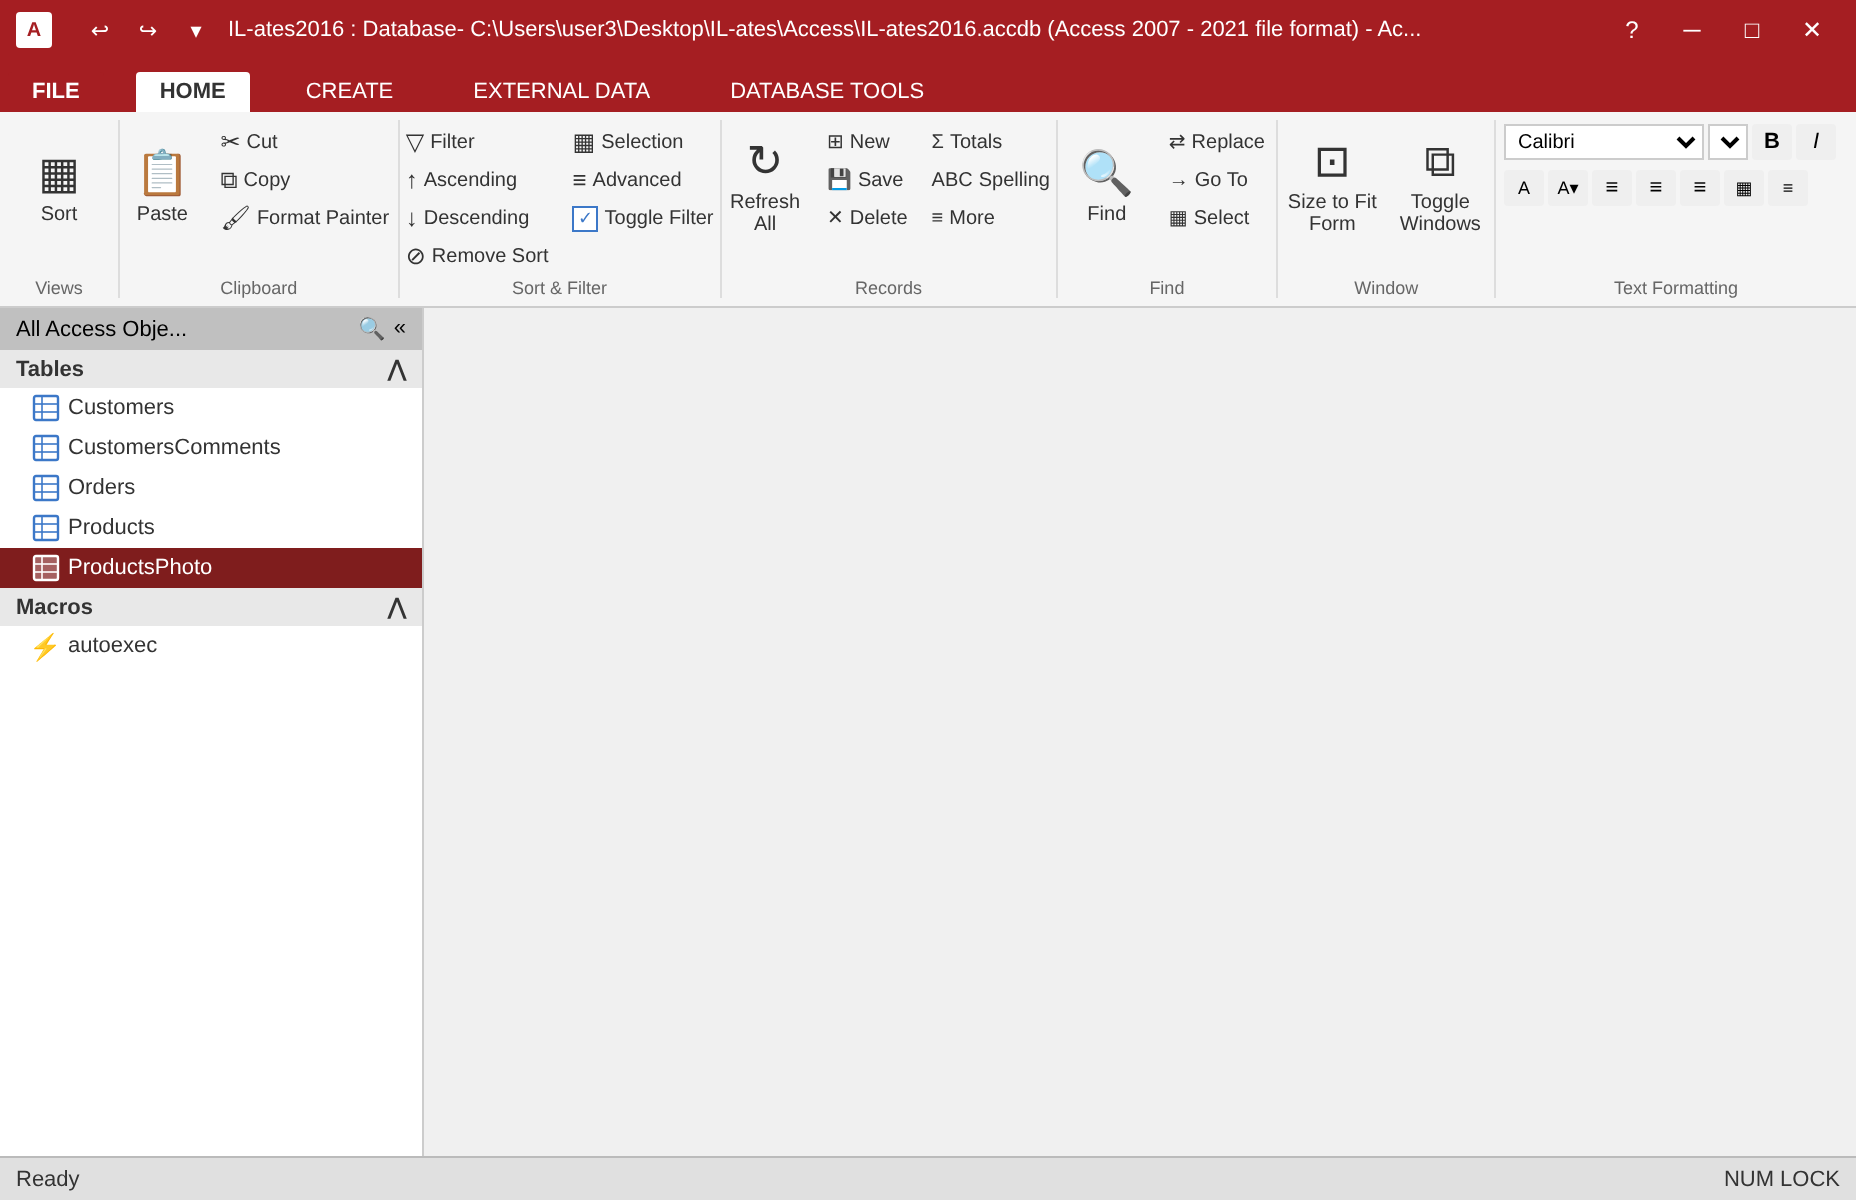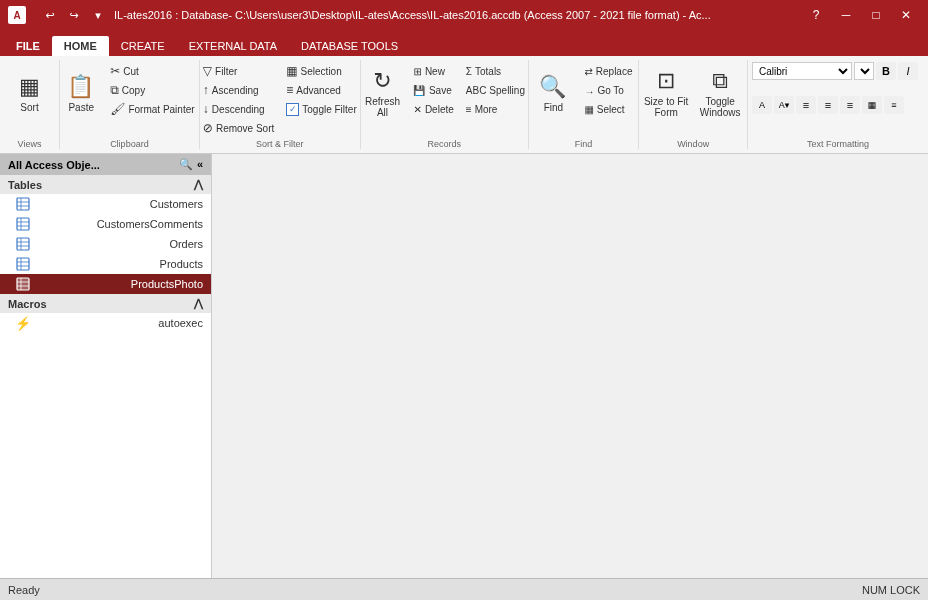--- a/index.html
+++ b/index.html
@@ -24,20 +24,21 @@
     .quick-access { display: flex; align-items: center; gap: 4px; margin-left: 8px; }
     .qa-btn { width: 20px; height: 20px; display: flex; align-items: center; justify-content: center; border: none; background: transparent; color: white; cursor: pointer; font-size: 11px; }
 
     
     .ribbon-tabs {
       height: 26px;
       background: #a51e22;
       display: flex;
       align-items: flex-end;
       padding-left: 4px;
+      gap: 16px;
     }
     .ribbon-tab {
       padding: 4px 12px;
       font-size: 11px;
       cursor: pointer;
       border-radius: 2px 2px 0 0;
       color: #fff;
     }
     .ribbon-tab.active {
       background: #fff;
@@ -133,47 +134,46 @@
       width: 212px;
       background: #fff;
       border-right: 1px solid #ccc;
       overflow-y: auto;
       flex-shrink: 0;
     }
     .nav-header {
       background: #c0c0c0;
       padding: 4px 8px;
       font-size: 11px;
-      font-weight: bold;
+      font-weight: normal;
       display: flex;
       align-items: center;
       justify-content: space-between;
       cursor: pointer;
     }
     .nav-header-icons { display: flex; gap: 4px; }
     .nav-section-header {
       background: #e8e8e8;
       padding: 3px 8px;
       font-size: 11px;
       font-weight: bold;
       color: #333;
       display: flex;
       align-items: flex-end;
       justify-content: space-between;
       cursor: pointer;
     }
     .nav-item {
       display: flex;
       align-items: center;
-      gap: 14px;
+      gap: 4px;
       padding: 3px 8px 3px 16px;
       font-size: 11px;
       color: #333;
       cursor: pointer;
-      justify-content: space-between;
     }
     .nav-item.selected { background: #7f1d1d; color: white; }
 
     
     .main-area {
       flex: 1;
       background: #f0f0f0;
     }
 
     
@@ -396,21 +396,21 @@
       </div>
       <div class="rb-btn-large" style="width:52px;">
         <div class="rb-icon">⧉</div>
         <span>Toggle Windows</span>
       </div>
     </div>
     <div class="ribbon-group-label">Window</div>
   </div>
 
   <div class="ribbon-group text-formatting-group" style="min-width:180px; border-right:none;">
-    <div class="ribbon-group-content" style="flex-direction:column;gap:14px;width:100%;">
+    <div class="ribbon-group-content" style="flex-direction:column;gap:3px;width:100%;">
       <div class="tf-row">
         <select class="tf-select" style="width:100px;">
           <option>Calibri</option>
         </select>
         <select class="tf-select" style="width:20px;">
           <option>11</option>
         </select>
         <button class="tf-btn" style="font-weight:bold;">B</button>
         <button class="tf-btn" style="font-style:italic;">I</button>
 

